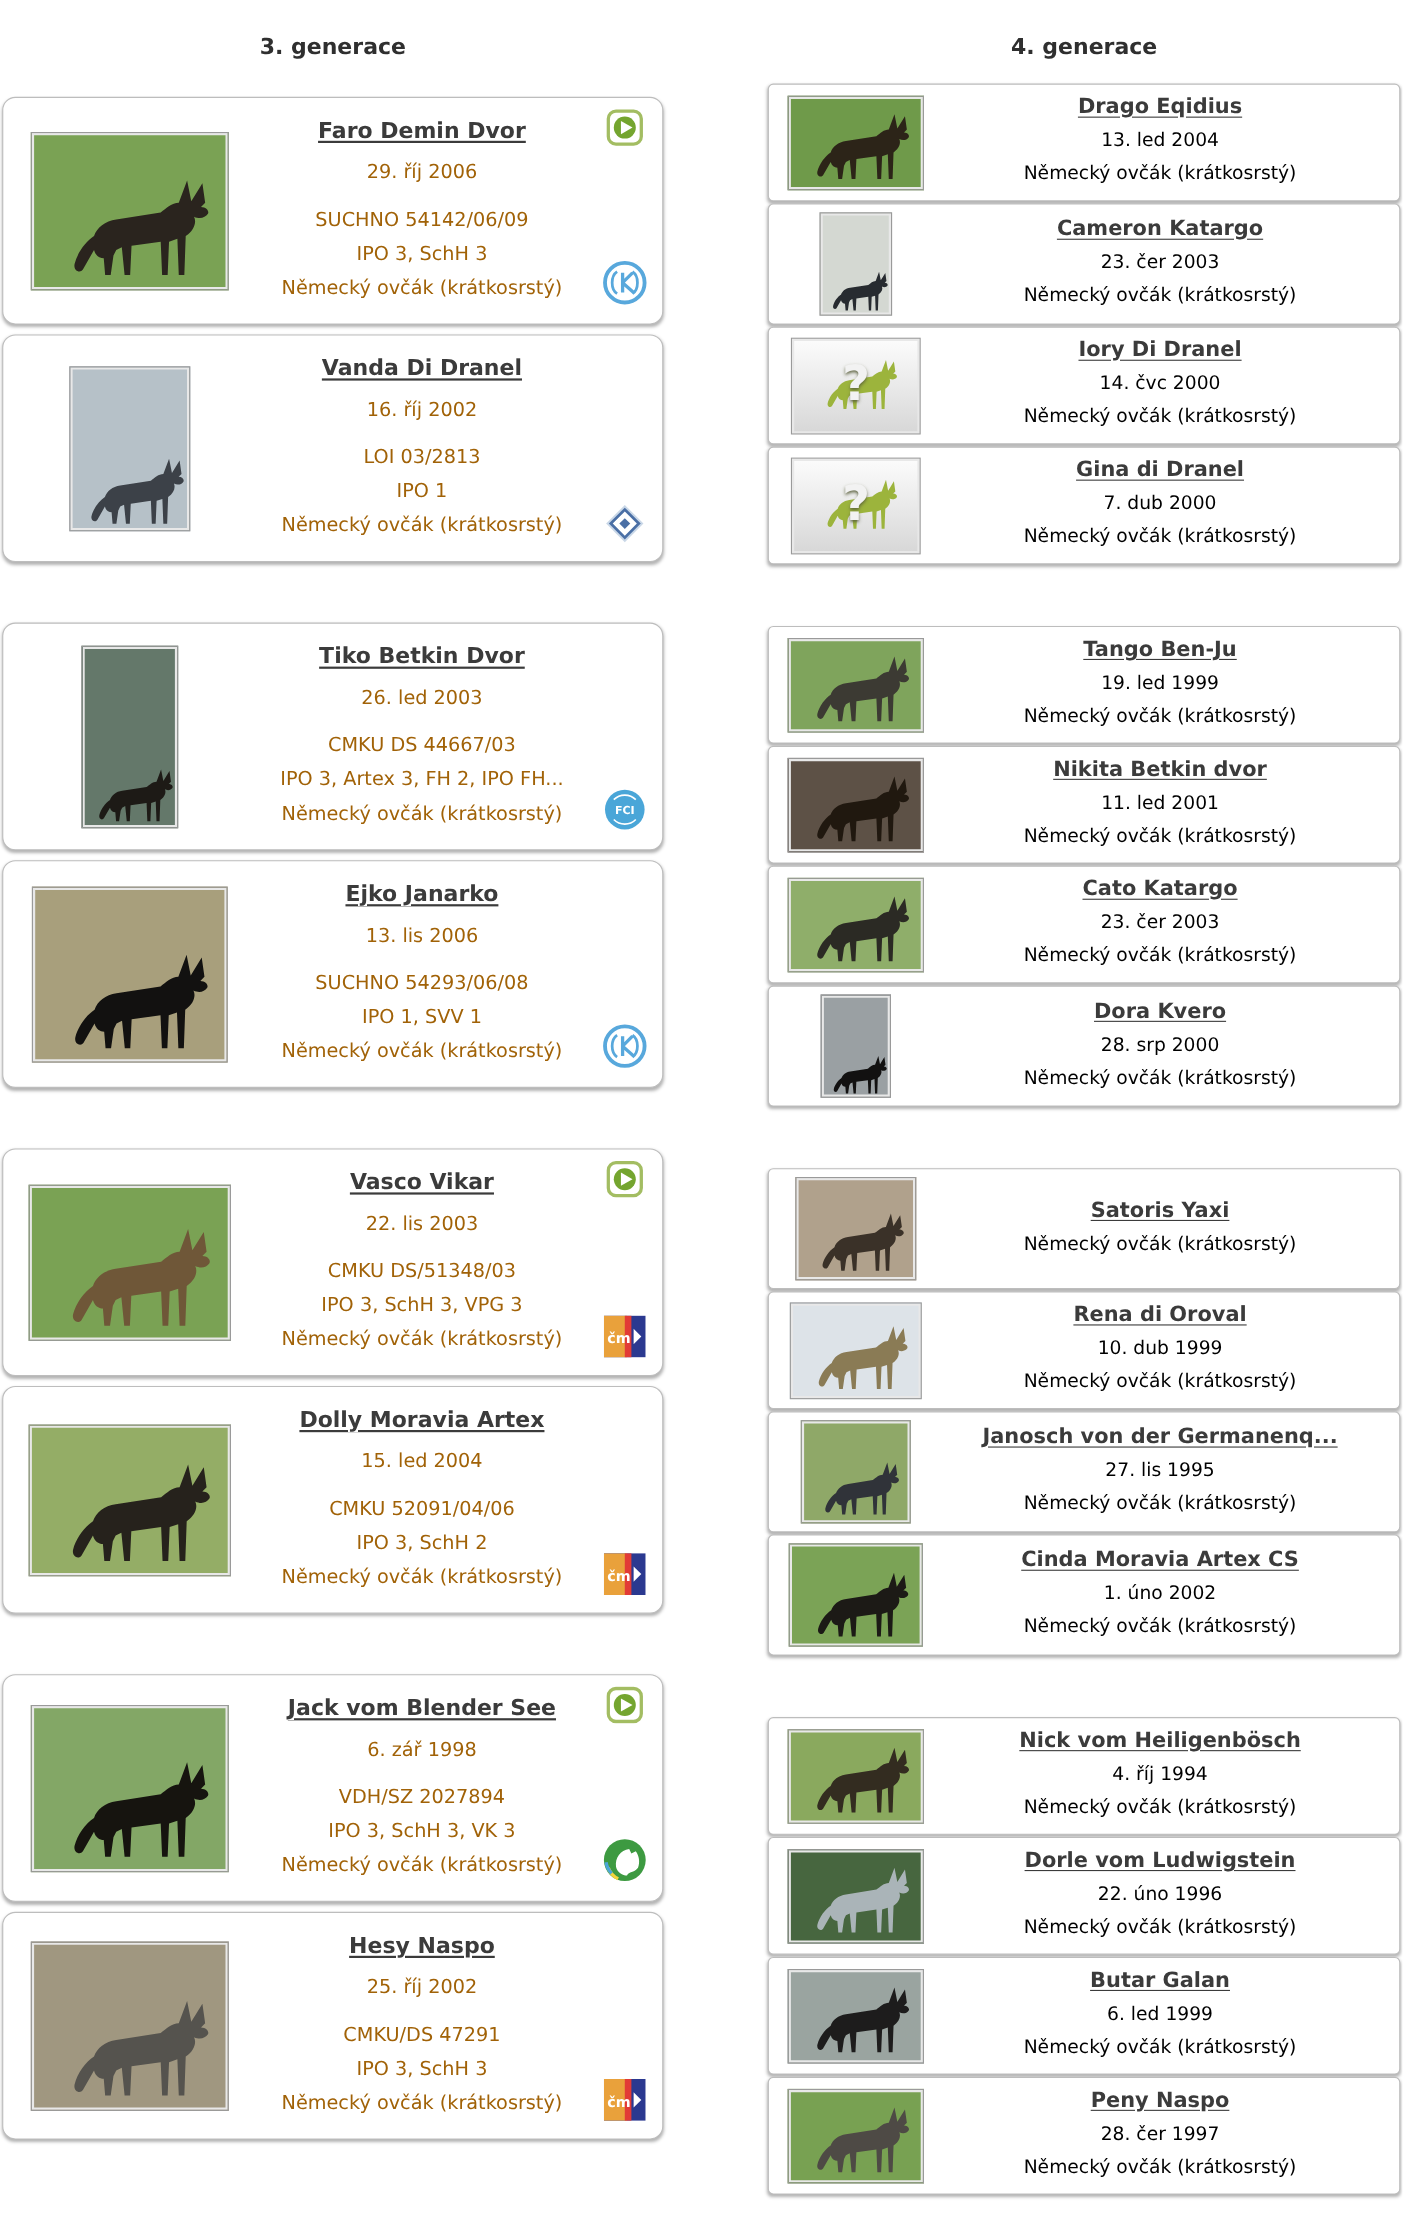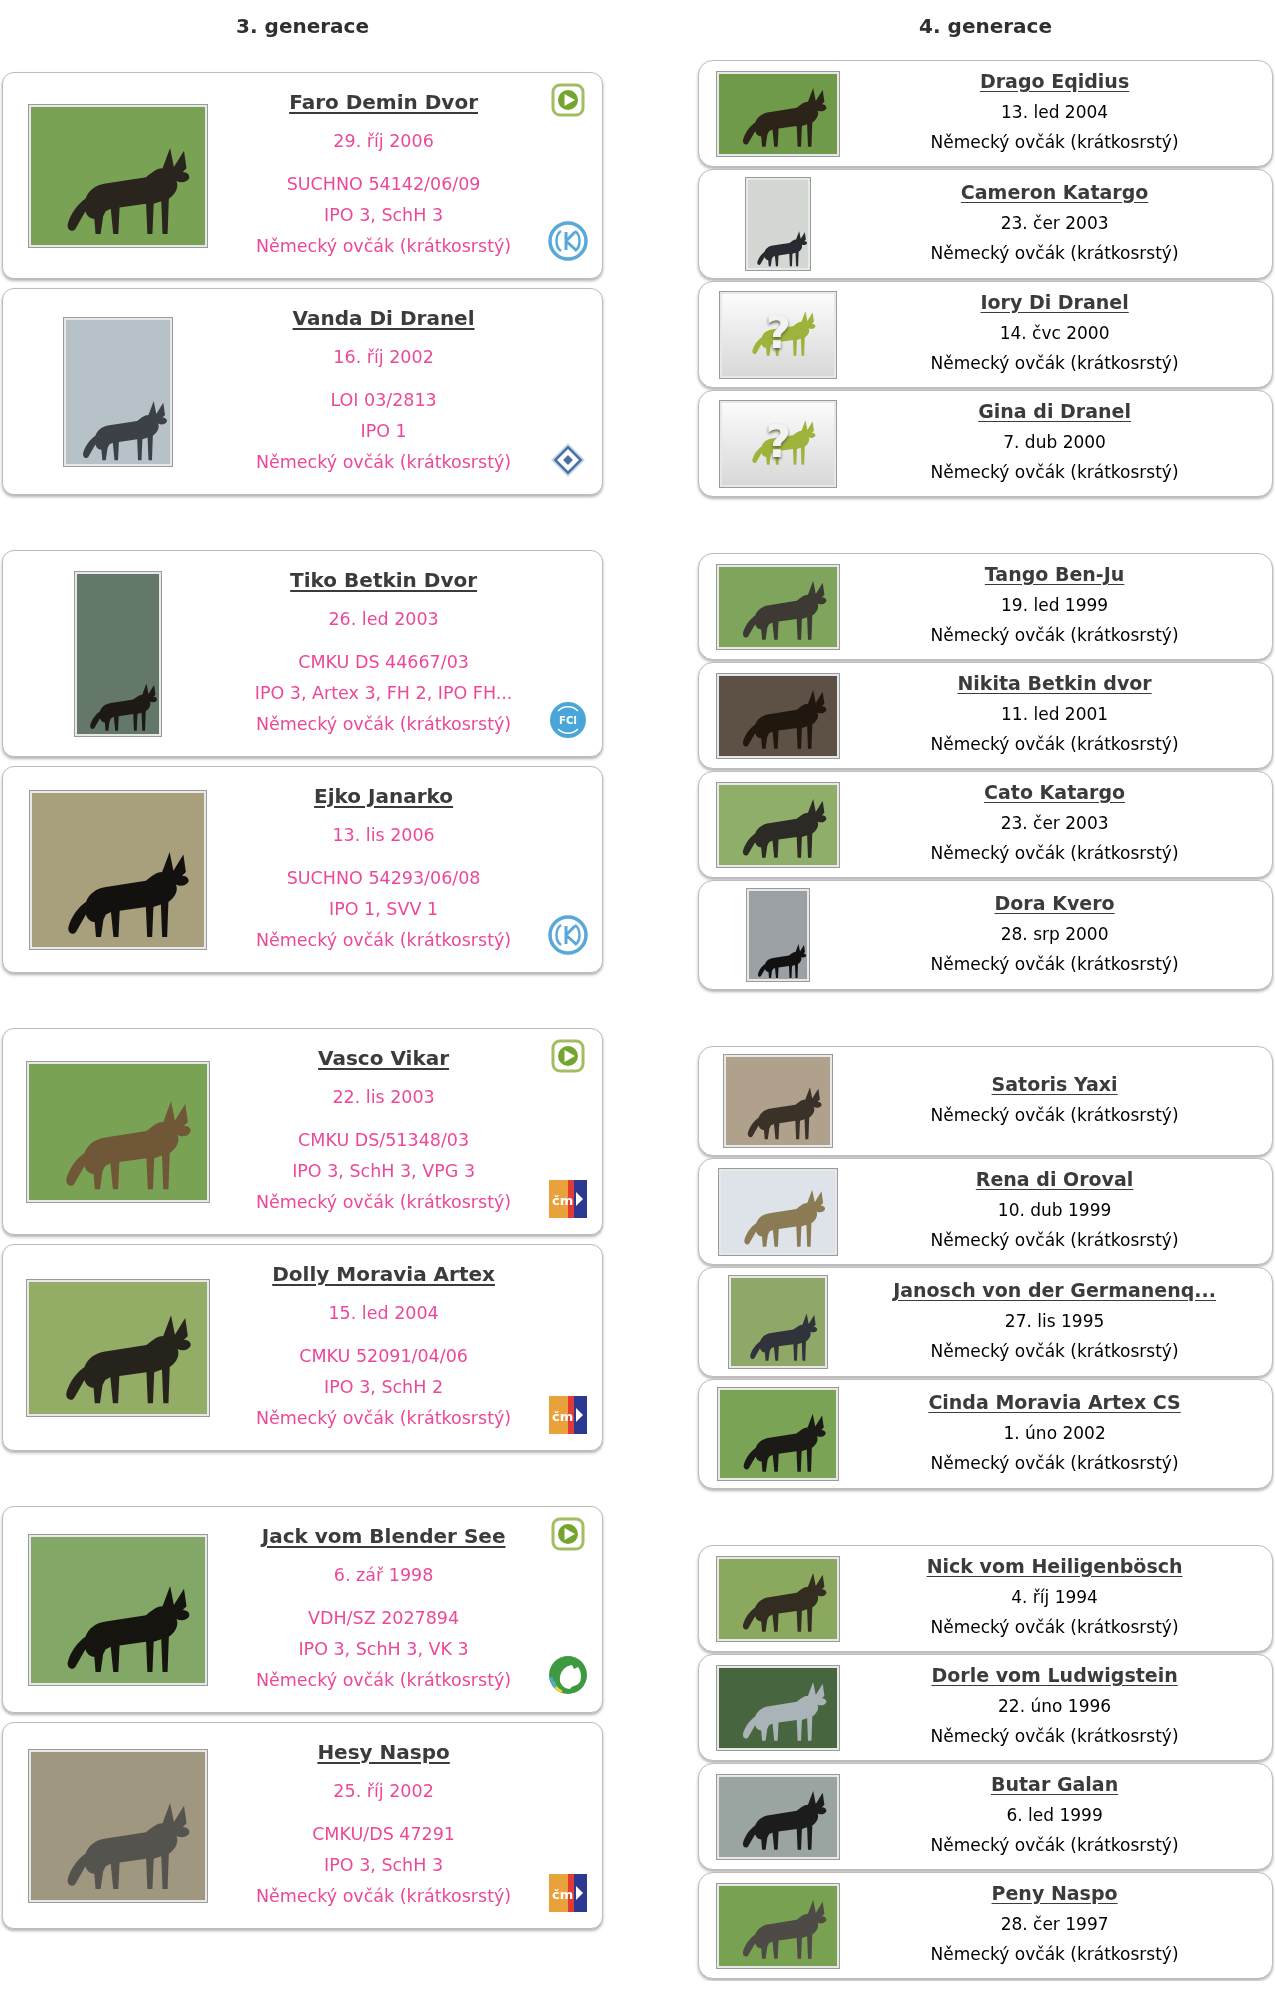--- a/index.html
+++ b/index.html
@@ -1,17 +1,17 @@
 <!DOCTYPE html>
 <html><head>
 <meta charset="utf-8">
 <style>
   html,body { margin:0; padding:0; background:#fff; }
   body { width:1275px; font-family:"DejaVu Sans","Liberation Sans",sans-serif; }
-  .wrap { display:flex; align-items:flex-start; padding:0 2px; }
+  .wrap { display:flex; align-items:flex-start; padding:16px 2px; }
   .col { box-sizing:border-box; }
   .col-left { width:640px; }
   .col-right { width:612px; margin-left:95px; }
   h2.gen { text-align:center; font-size:20px; color:#2f2f2f; font-weight:bold; margin:14px 0 34px 0; }
   .col-right h2.gen { margin-bottom:22px; }
 
   .card { background:#fff; border:1px solid #bdbdbd; box-sizing:border-box;
           display:flex; align-items:center; box-shadow:0 2px 3px rgba(0,0,0,.30); }
   .card-left { min-height:207px; border-radius:12px; padding:14px 12px; margin-bottom:9px; }
   .card-left.pair-end { margin-bottom:55px;align-items:center; }
@@ -25,29 +25,29 @@
   .photo.placeholder { background:linear-gradient(180deg,#fcfcfc,#d7d7d7); align-items:center; }
   .photo.placeholder svg.dog { width:70%; color:#9cb43c; }
   .photo.placeholder .q { position:absolute; top:50%; left:50%; transform:translate(-50%,-54%);
            font-size:44px; font-weight:bold; color:#f2f2f2; text-shadow:0 2px 3px rgba(90,95,60,.9); }
 
   .text-cell { flex:1; text-align:center; min-width:0; }
   .name-link { font-size:20px; font-weight:bold; color:#3b3b3b; text-decoration:underline;
                text-underline-offset:3px; cursor:pointer; white-space:nowrap; }
   .card-left .d-name { margin-bottom:12px; }
   .card-left .d-date { margin-bottom:12px; }
-  .meta { font-size:17.5px; color:#ec4899; line-height:31px; }
+  .meta { font-size:17.5px; color:#a16207; line-height:31px; }
 
   .rail { width:44px; flex:none; align-self:stretch; display:flex; flex-direction:column; align-items:center; }
   .play-slot { height:36px; margin-top:-4px; cursor:pointer; }
   .logo-slot { margin-top:auto; margin-bottom:-2px; }
 
   .group { margin-bottom:56px; }
   .group:last-child { margin-bottom:0; }
-  .card-right { min-height:107px; border-radius:15px; padding:7px 10px; margin-bottom:2px; }
+  .card-right { min-height:107px; border-radius:5px; padding:7px 10px; margin-bottom:2px; }
   .photo-cell-r { width:138px; flex:none; display:flex; justify-content:center; align-items:center; }
   .card-right .name-link { font-size:19px; white-space:normal; }
   .r-name { margin-bottom:5px; }
   .r-meta { font-size:17px; color:#000000; line-height:30px; }
 </style>
 </head>
 <body>
 
 <div class="wrap">
   <div class="col col-left">

